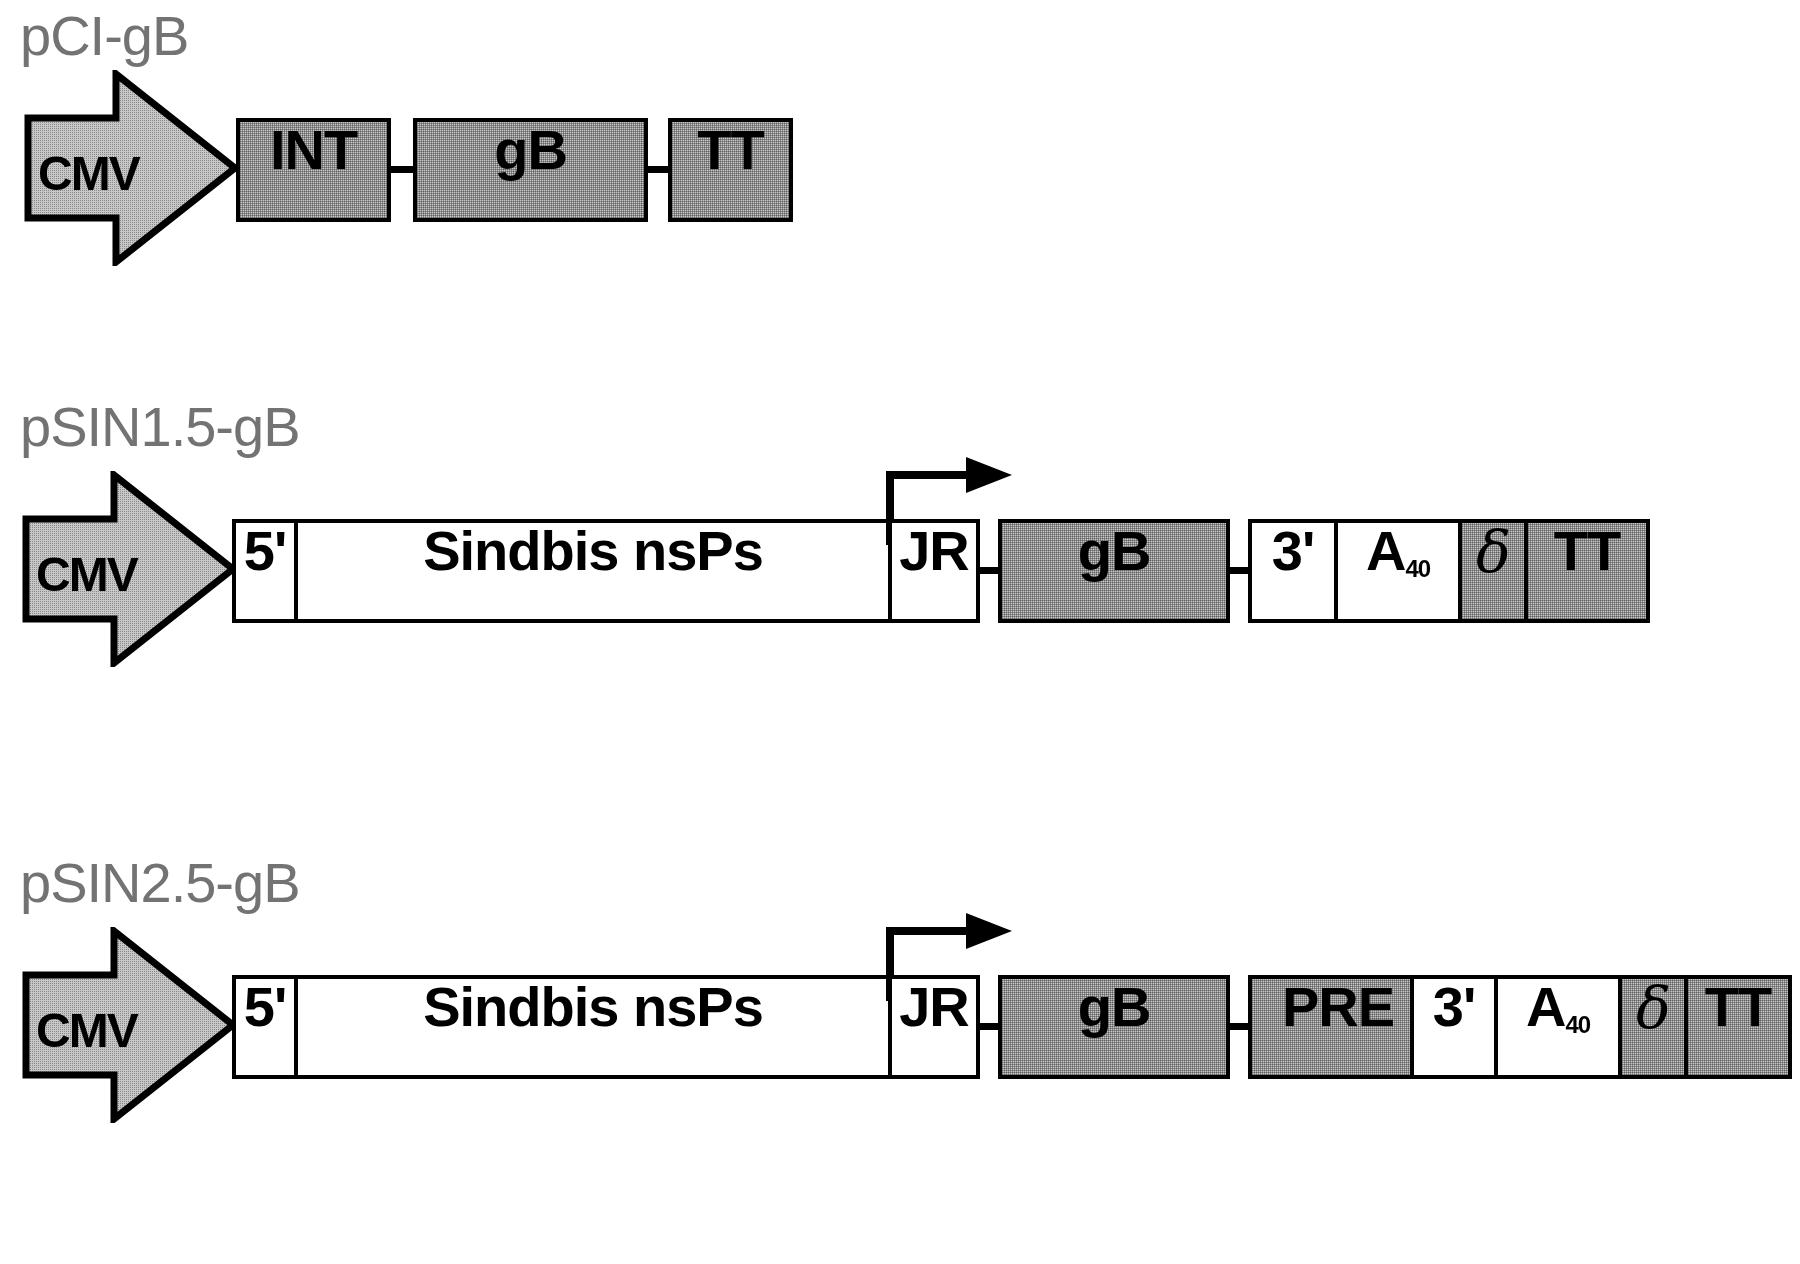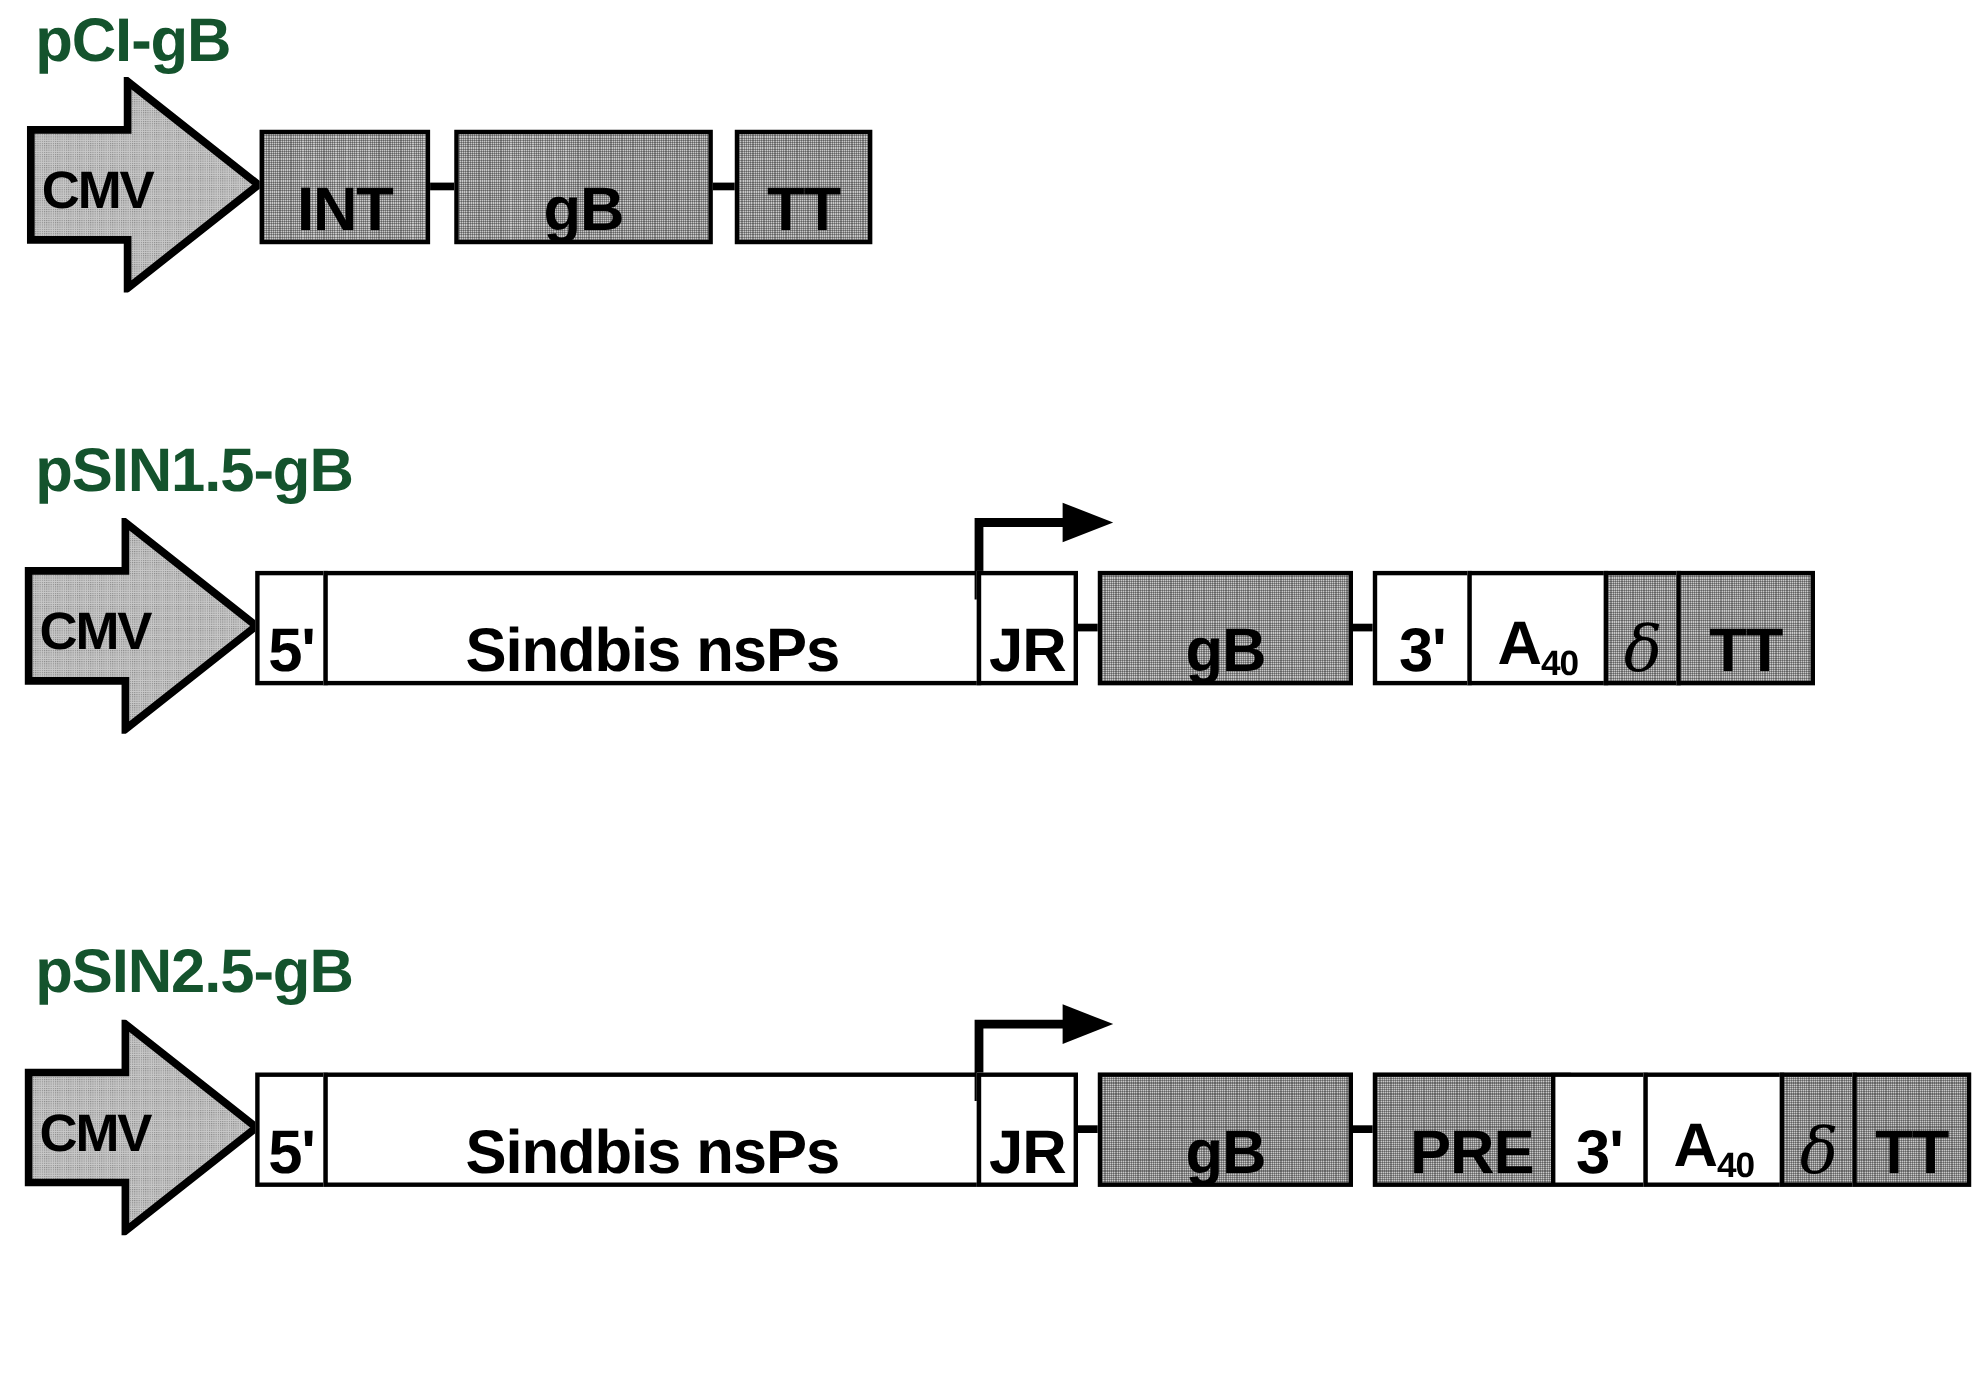--- a/index.html
+++ b/index.html
@@ -17,24 +17,24 @@
   }
 
   
   .construct {
     position: absolute;
     left: 0;
     width: 1800px;
   }
   .construct-title {
     font-size: 56px;
-    font-weight: bold;
-    color: #14532d;
+    font-weight: normal;
+    color: #737373;
     letter-spacing: -1px;
-    margin-left: 32px;
+    margin-left: 20px;
     line-height: 1;
     white-space: nowrap;
   }
 
   .map-row {
     position: relative;
     height: 150px;
     margin-top: 34px;
   }
 
@@ -54,21 +54,21 @@
     white-space: nowrap;
     pointer-events: none;
   }
 
   
   .box {
     position: absolute;
     box-sizing: border-box;
     border: 4px solid #000;
     display: flex;
-    align-items: flex-end;
+    align-items: flex-start;
     justify-content: center;
     font-size: 56px;
     font-weight: bold;
     color: #000;
     letter-spacing: -1px;
     white-space: nowrap;
     line-height: 1;
     background-repeat: repeat;
   }
   .box.gray {
@@ -87,21 +87,21 @@
 
   
   .connector {
     position: absolute;
     height: 7px;
     background: #000;
   }
 
   
   .sub {
-    font-size: 32px;
+    font-size: 24px;
     font-weight: bold;
     vertical-align: -0.30em;
     letter-spacing: -1px;
   }
   .delta {
     font-family: "DejaVu Serif", serif;
     font-size: 58px;
     font-weight: normal;
     font-style: italic;
   }

